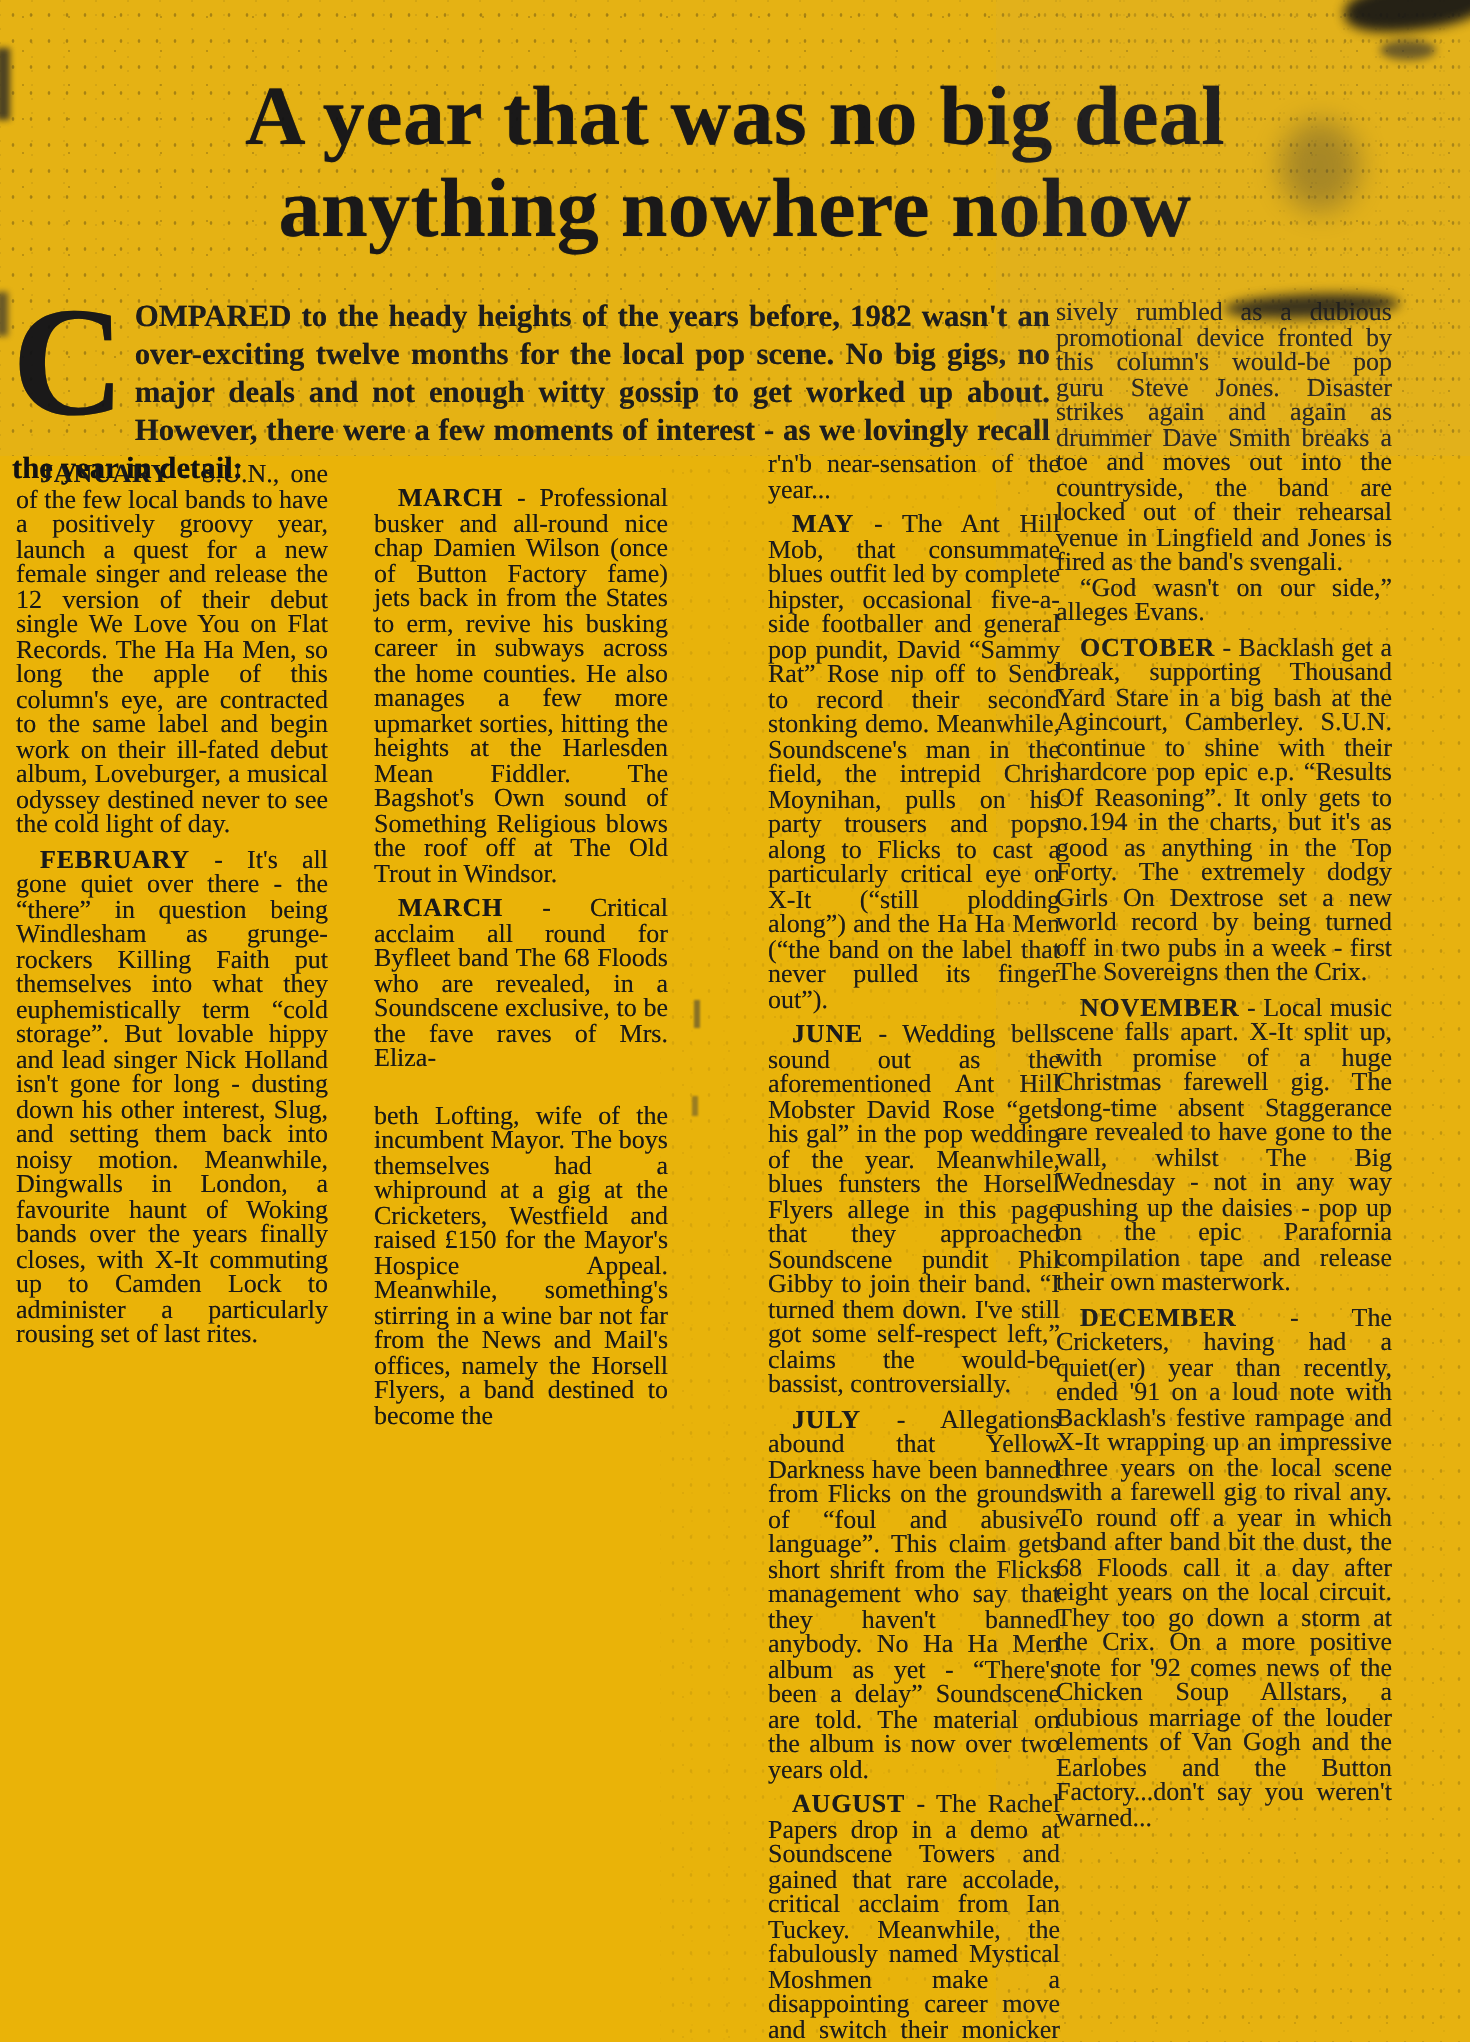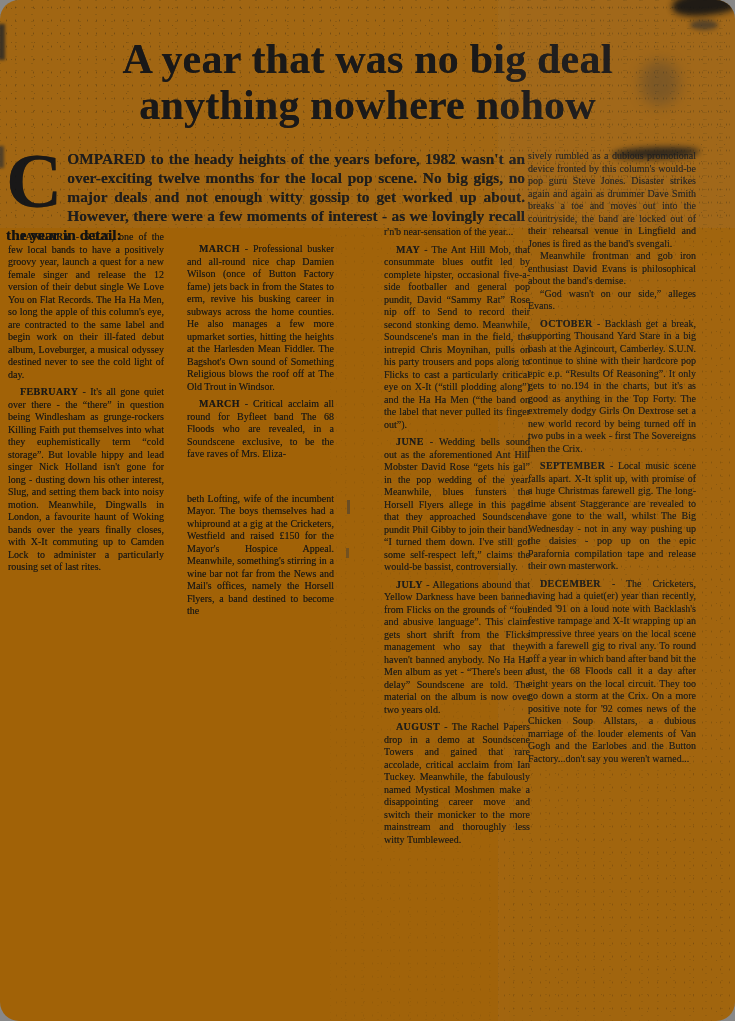--- a/index.html
+++ b/index.html
@@ -1,19 +1,19 @@
 <!DOCTYPE html>
 <html><head>
 <meta charset="utf-8">
 <style>
   html,body { margin:0; padding:0; background:#888; }
   .page {
     position:relative; width:735px; height:1021px; margin:0 auto;
-    background:#a16207; overflow:hidden;
-    font-family:"Liberation Serif", serif; color:#1a1a1a;border-radius:19px;
+    background:#eab308; overflow:hidden;
+    font-family:"Liberation Serif", serif; color:#1a1a1a;
   }
   
   .noise {
     position:absolute; pointer-events:none; z-index:5;
     background-color:rgba(168,165,158,0.14);
     background-image:
       radial-gradient(rgba(25,25,25,0.50) 0.45px, transparent 0.85px),
       radial-gradient(rgba(25,25,25,0.32) 0.40px, transparent 0.78px),
       radial-gradient(rgba(25,25,25,0.42) 0.35px, transparent 0.72px);
     background-size: 9px 13px, 16px 7px, 23px 17px;
@@ -48,32 +48,32 @@
     text-align:justify; color:#121212;
     text-shadow:0 0 0.3px rgba(0,0,0,0.55);
   }
   .dropcap {
     float:left; font-weight:bold; font-size:78px; line-height:57px;
     margin:3px 5px 0 0; color:#0d0d0d;
   }
 
   .col {
     position:absolute; z-index:2;
-    font-size:10px; line-height:12.5px; text-align:justify;
+    font-size:13px; line-height:12.5px; text-align:justify;
     color:#191919; text-shadow:0 0 0.25px rgba(0,0,0,0.5);
   }
   #c1 { left:8px;   top:226px; width:156px; }
   #c2 { left:187px; top:238px; width:147px; }
   #c3 { left:356px; top:226px; width:146px;margin-left:28px; }
   #c4 { left:528px; top:150px; width:168px; }
 
   .col p.para { margin:0; text-indent:12px; }
   .col p.cont { text-indent:0; }
   .col p.month-start { margin-top:5px; }
-  .col p.gap { margin-top:32px; }
+  .col p.gap { margin-top:16px; }
   .month { font-weight:bold; letter-spacing:0.4px; }
 </style>
 </head>
 <body>
 
 <div class="page">
 
   <div class="noise" id="noise-top"></div>
   <div class="noise" id="noise-right"></div>
   <div class="noise" id="noise-mid"></div>
@@ -106,20 +106,19 @@
     </div>
   <div class="col" id="c3">
       <p class="para cont">r'n'b near-sensation of the year...</p>
       <p class="para month-start"><span class="month">MAY</span> - The Ant Hill Mob, that consummate blues outfit led by complete hipster, occasional five-a-side footballer and general pop pundit, David “Sammy Rat” Rose nip off to Send to record their second stonking demo. Meanwhile, Soundscene's man in the field, the intrepid Chris Moynihan, pulls on his party trousers and pops along to Flicks to cast a particularly critical eye on X-It (“still plodding along”) and the Ha Ha Men (“the band on the label that never pulled its finger out”).</p>
       <p class="para month-start"><span class="month">JUNE</span> - Wedding bells sound out as the aforementioned Ant Hill Mobster David Rose “gets his gal” in the pop wedding of the year. Meanwhile, blues funsters the Horsell Flyers allege in this page that they approached Soundscene pundit Phil Gibby to join their band. “I turned them down. I've still got some self-respect left,” claims the would-be bassist, controversially.</p>
       <p class="para month-start"><span class="month">JULY</span> - Allegations abound that Yellow Darkness have been banned from Flicks on the grounds of “foul and abusive language”. This claim gets short shrift from the Flicks management who say that they haven't banned anybody. No Ha Ha Men album as yet - “There's been a delay” Soundscene are told. The material on the album is now over two years old.</p>
       <p class="para month-start"><span class="month">AUGUST</span> - The Rachel Papers drop in a demo at Soundscene Towers and gained that rare accolade, critical acclaim from Ian Tuckey. Meanwhile, the fabulously named Mystical Moshmen make a disappointing career move and switch their monicker to the more mainstream and thoroughly less witty Tumbleweed.</p>
     </div>
   <div class="col" id="c4">
       <p class="para cont">sively rumbled as a dubious promotional device fronted by this column's would-be pop guru Steve Jones. Disaster strikes again and again as drummer Dave Smith breaks a toe and moves out into the countryside, the band are locked out of their rehearsal venue in Lingfield and Jones is fired as the band's svengali.</p>
-      <p class="para">Meanwhile frontman and gob iron enthusiast David Evans is philosophical about the band's demise.</p>
       <p class="para">“God wasn't on our side,” alleges Evans.</p>
       <p class="para month-start"><span class="month">OCTOBER</span> - Backlash get a break, supporting Thousand Yard Stare in a big bash at the Agincourt, Camberley. S.U.N. continue to shine with their hardcore pop epic e.p. “Results Of Reasoning”. It only gets to no.194 in the charts, but it's as good as anything in the Top Forty. The extremely dodgy Girls On Dextrose set a new world record by being turned off in two pubs in a week - first The Sovereigns then the Crix.</p>
-      <p class="para month-start"><span class="month">SEPTEMBER</span> - Local music scene falls apart. X-It split up, with promise of a huge Christmas farewell gig. The long-time absent Staggerance are revealed to have gone to the wall, whilst The Big Wednesday - not in any way pushing up the daisies - pop up on the epic Parafornia compilation tape and release their own masterwork.</p>
+      <p class="para month-start"><span class="month">NOVEMBER</span> - Local music scene falls apart. X-It split up, with promise of a huge Christmas farewell gig. The long-time absent Staggerance are revealed to have gone to the wall, whilst The Big Wednesday - not in any way pushing up the daisies - pop up on the epic Parafornia compilation tape and release their own masterwork.</p>
       <p class="para month-start"><span class="month">DECEMBER</span> - The Cricketers, having had a quiet(er) year than recently, ended '91 on a loud note with Backlash's festive rampage and X-It wrapping up an impressive three years on the local scene with a farewell gig to rival any. To round off a year in which band after band bit the dust, the 68 Floods call it a day after eight years on the local circuit. They too go down a storm at the Crix. On a more positive note for '92 comes news of the Chicken Soup Allstars, a dubious marriage of the louder elements of Van Gogh and the Earlobes and the Button Factory...don't say you weren't warned...</p>
     </div>
 
 </div>
 
 </body></html>

